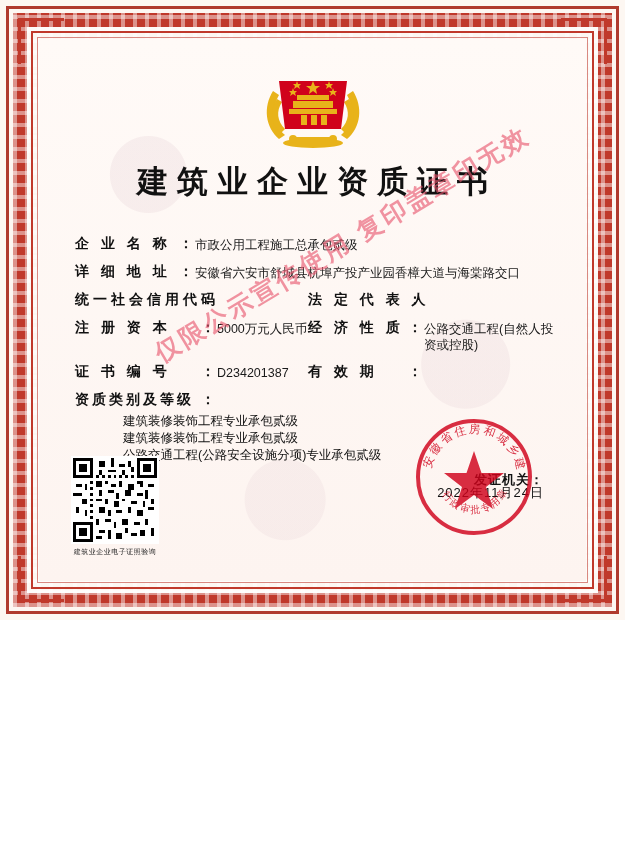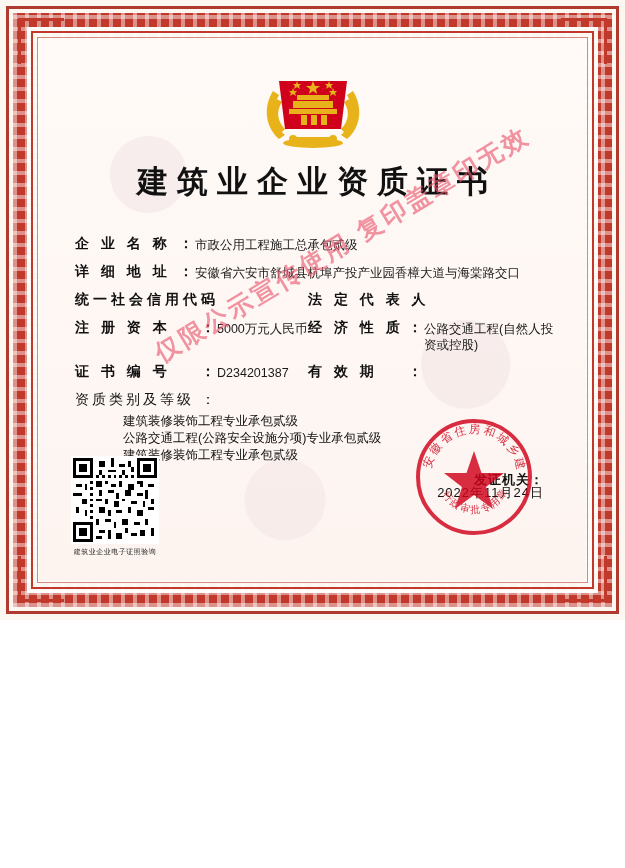--- a/index.html
+++ b/index.html
@@ -145,21 +145,21 @@
     flex: 1 1 auto;
     font-size: 12.5px;
     line-height: 16px;
     padding-top: 2px;
     color: #1a1a1a;
   }
   .half-left { display: flex; flex: 1 1 auto; }
   .half-right { display: flex; flex: 0 0 250px; }
   .half-right .lbl { width: 100px; }
   .qual-head {
-    font-weight: normal;
+    font-weight: bold;
     font-size: 14px;
     letter-spacing: 3px;
     margin-top: 6px;
     margin-bottom: 4px;
   }
   .qual-list {
     margin-left: 48px;
     font-size: 12.5px;
     line-height: 17px;
   }
@@ -333,22 +333,22 @@
         </span>
         <span class="half-right">
           <span class="lbl">有 效 期</span>
           <span class="colon">：</span>
         </span>
       </div>
 
       <div class="qual-head">资质类别及等级 ：</div>
       <div class="qual-list">
         <div>建筑装修装饰工程专业承包贰级</div>
+        <div>建筑装修装饰工程专业承包贰级</div>
         <div>公路交通工程(公路安全设施分项)专业承包贰级</div>
-        <div>建筑装修装饰工程专业承包贰级</div>
       </div>
     </div>
 
     <div class="stamp-text">仅限公示宣传使用 复印盖章印无效</div>
 
     <div class="qr-wrap">
       <div class="qr">
         <svg viewBox="0 0 29 29" width="84" height="84" shape-rendering="crispEdges" aria-hidden="true">
           <rect width="29" height="29" fill="#ffffff"></rect>
           <g fill="#000000">

